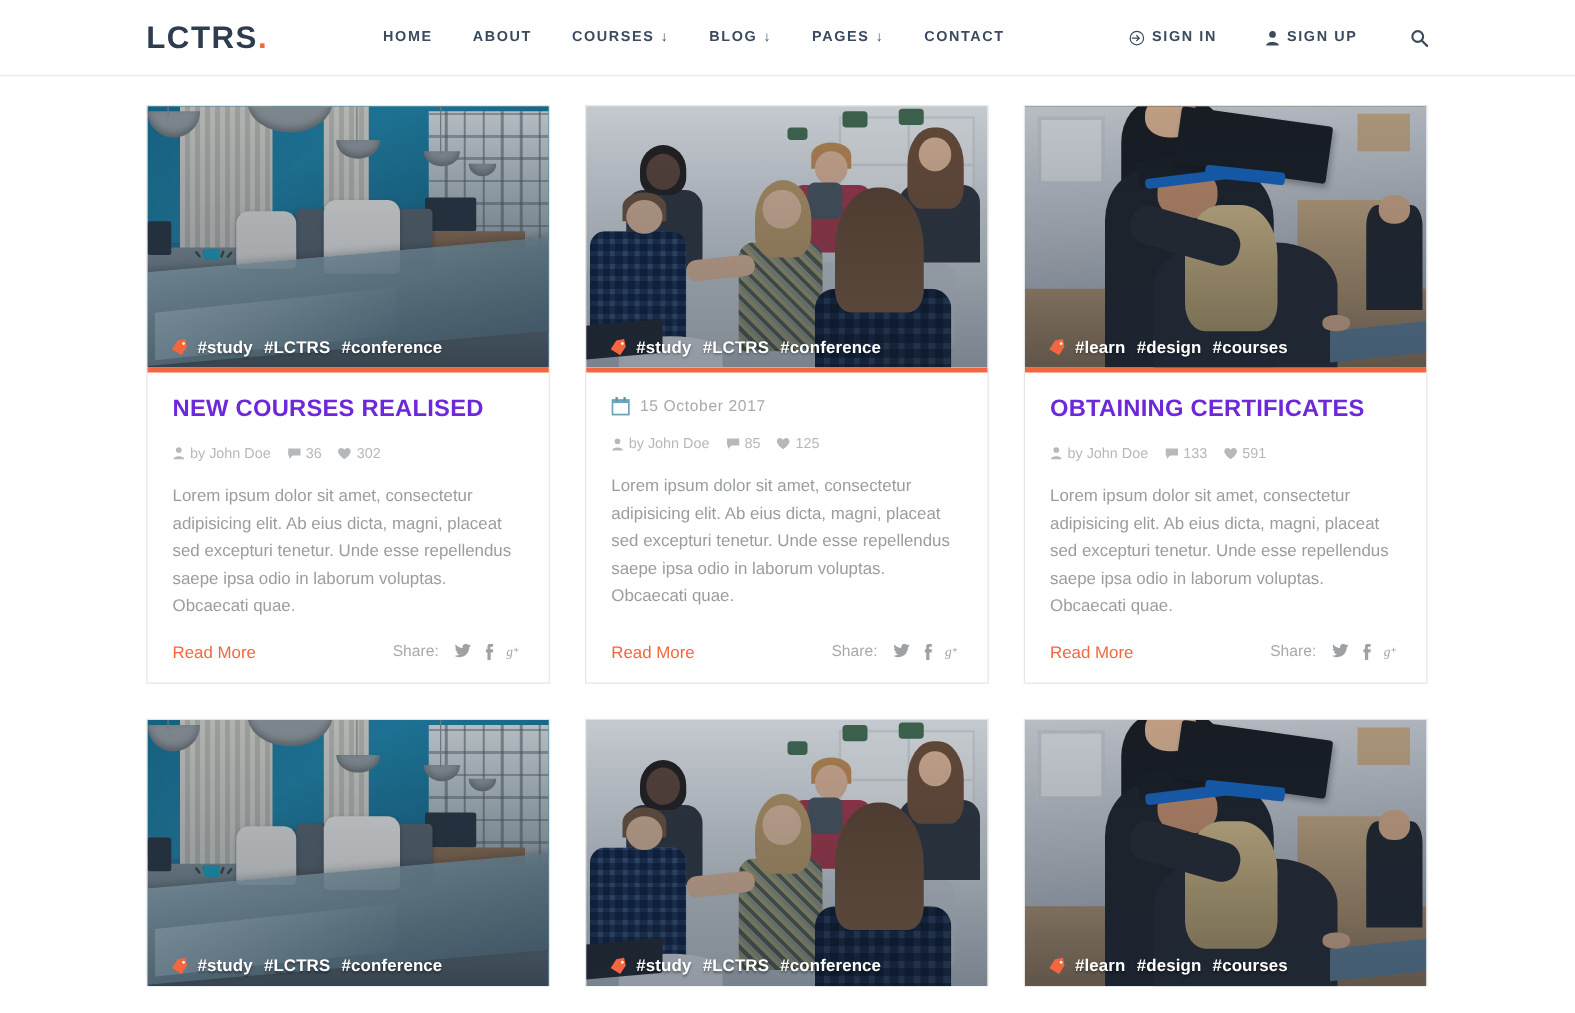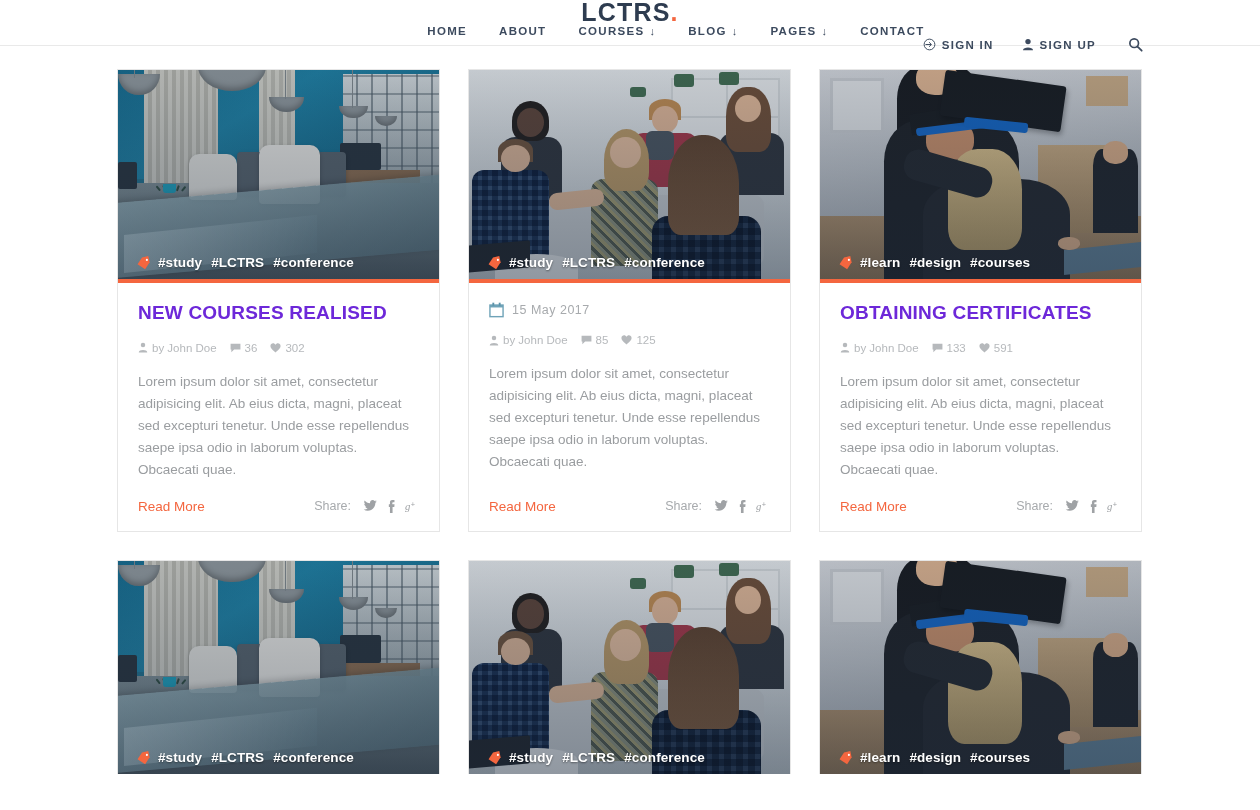--- a/index.html
+++ b/index.html
@@ -5,28 +5,27 @@
   * { margin:0; padding:0; box-sizing:border-box; }
   html,body {
     width:1260px; height:810px;
     background:#ffffff;
     font-family:"Liberation Sans", sans-serif;
     overflow:hidden;
   }
 
   
   .site-header{
-    height:46px;
+    height:61px;
     background:#ffffff;
     border-bottom:1px solid #e9e9e9;
     display:flex;
     align-items:center;
     padding:0 117px;
     position:relative;
-    flex-direction:column;
   }
   .brand{
     font-size:25px;
     font-weight:bold;
     letter-spacing:1.2px;
     color:#2e3c50;
     line-height:1;
     white-space:nowrap;
   }
   .brand .dot{ color:#f4663f; }
@@ -49,21 +48,21 @@
     gap:5px;
     cursor:pointer;
     justify-content:flex-end;
   }
   .nav-arrow{ font-size:11px; color:#3c4a5e; font-weight:normal; }
 
   .header-right{
     margin-left:auto;
     display:flex;
     align-items:center;
-    gap:28px;
+    gap:38px;
     text-align:right;
   }
   .auth-link{
     font-size:11.5px;
     font-weight:bold;
     letter-spacing:1.3px;
     color:#3c4a5e;
     text-decoration:none;
     display:flex;
     align-items:center;
@@ -505,21 +504,21 @@
         </div>
       </div>
       <div class="card-body">
         <div class="date-row">
           <svg width="15" height="16" viewBox="0 0 16 17">
             <rect x="1" y="3.2" width="14" height="12.4" fill="none" stroke="#6fa3b8" stroke-width="1.5"></rect>
             <rect x="1" y="3.2" width="14" height="2.6" fill="#6fa3b8"></rect>
             <rect x="3.6" y="0.7" width="2" height="3.2" fill="#5b93aa"></rect>
             <rect x="10.4" y="0.7" width="2" height="3.2" fill="#5b93aa"></rect>
           </svg>
-          <span class="date-text">15 May 2017</span>
+          <span class="date-text">15 October 2017</span>
         </div>
         <div class="meta-row">
           <span class="meta-item">
             <svg width="10" height="11" viewBox="0 0 14 16">
               <circle cx="7" cy="4.4" r="3.3" fill="#b6b9bc"></circle>
               <path d="M0.8 15.2 C0.8 10.6 13.2 10.6 13.2 15.2 Z" fill="#b6b9bc"></path>
             </svg>
             <span>by John Doe</span>
           </span>
           <span class="meta-item">

